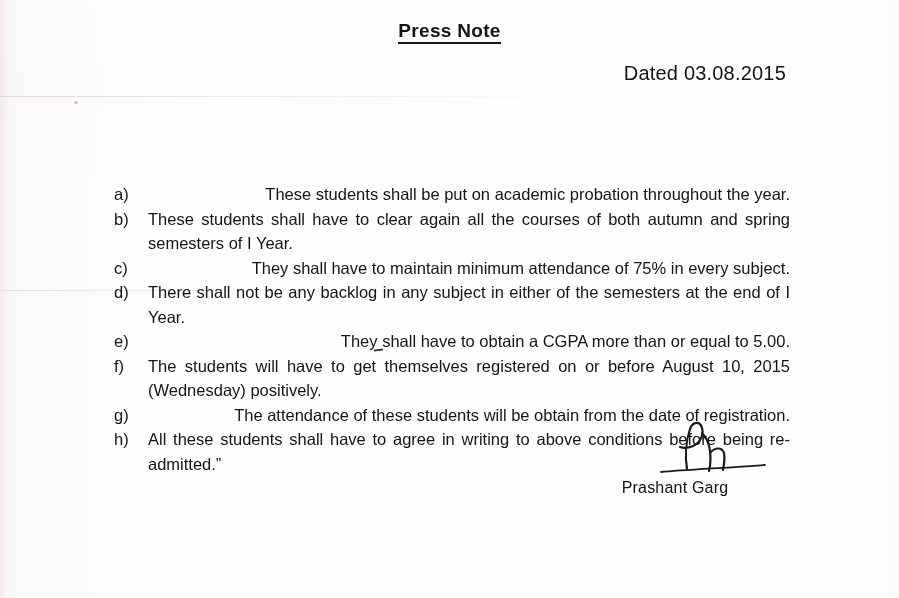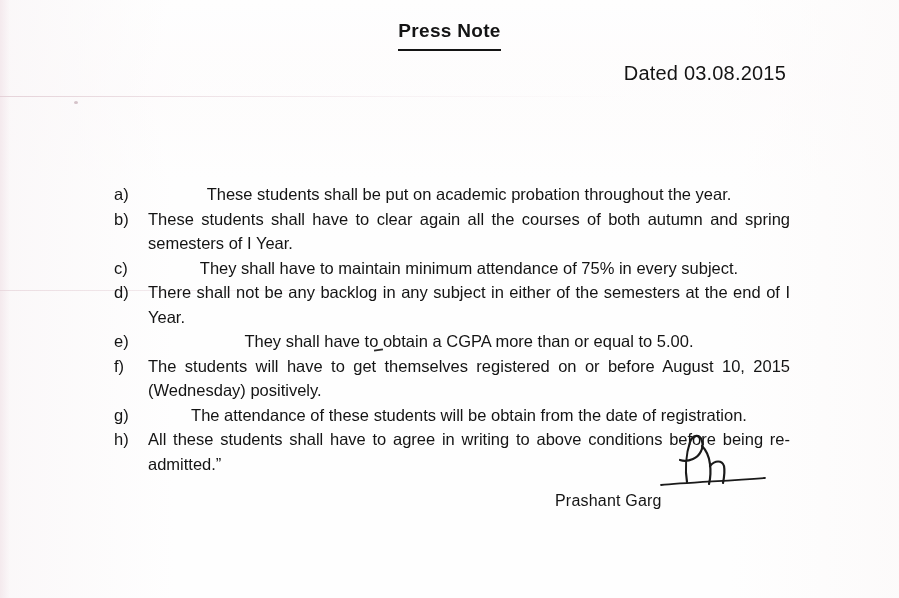--- a/index.html
+++ b/index.html
@@ -58,21 +58,21 @@
     top: 20px;
     left: 0;
     right: 0;
     text-align: center;
     font-size: 19px;
     font-weight: bold;
     letter-spacing: 0.3px;
   }
   .title span.u {
     border-bottom: 2px solid #141414;
-    padding-bottom: 8px;
+    padding-bottom: 1px;
   }
   .date {
     position: absolute;
     top: 62px;
     right: 113px;
     font-size: 20px;
     letter-spacing: 0.2px;
   }
   .intro {
     position: absolute;
@@ -105,37 +105,37 @@
     width: 34px;
     flex: 0 0 34px;
     text-align: left;
   }
   .list-text {
     flex: 1;
     text-align: justify;
     text-justify: inter-word;
   }
   .list-text.nojust {
-    text-align: center;
+    text-align: right;
   }
   .stray-mark {
     position: absolute;
     left: 374px;
     top: 349px;
     width: 9px;
     height: 2px;
     background: #2b2b2b;
     transform: rotate(-8deg);
   }
   .signature {
     position: absolute;
-    top: 436px;
+    top: 423px;
     right: 104px;
     width: 240px;
-    text-align: left;
+    text-align: center;
   }
   .sig-mark {
     height: 54px;
     position: relative;
   }
   .sig-mark svg {
     position: absolute;
     right: 22px;
     top: -4px;
   }

